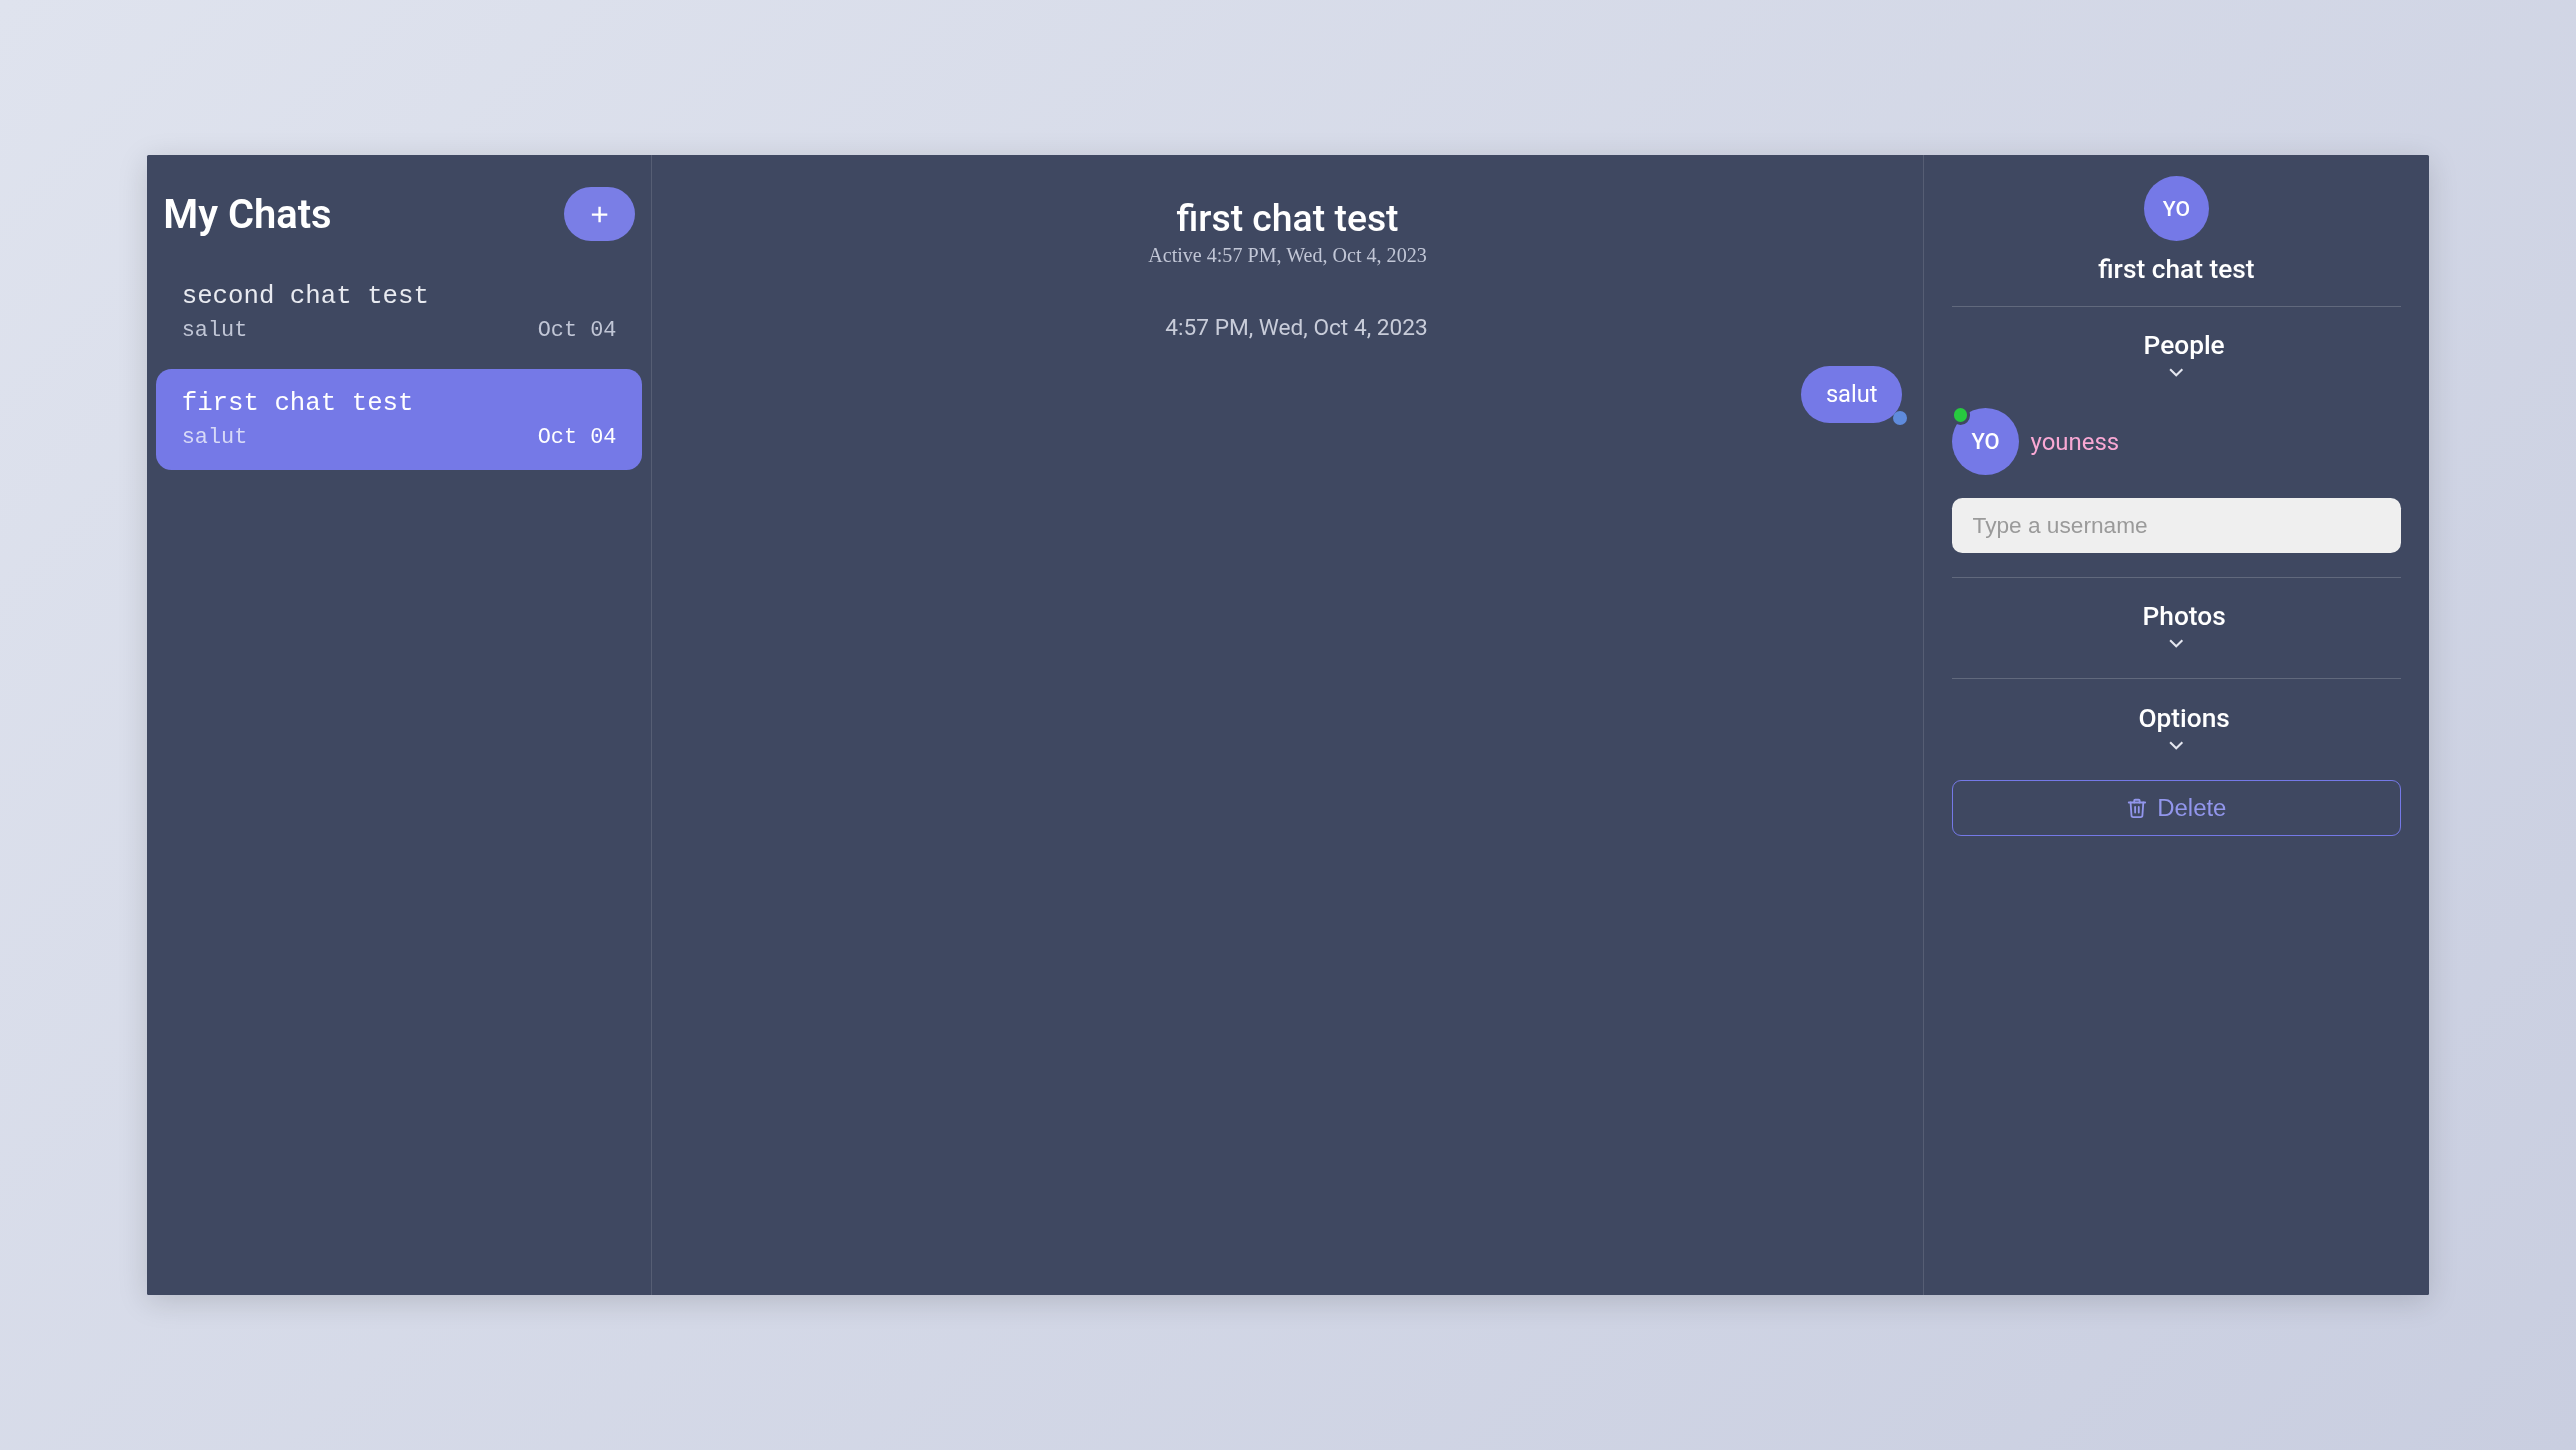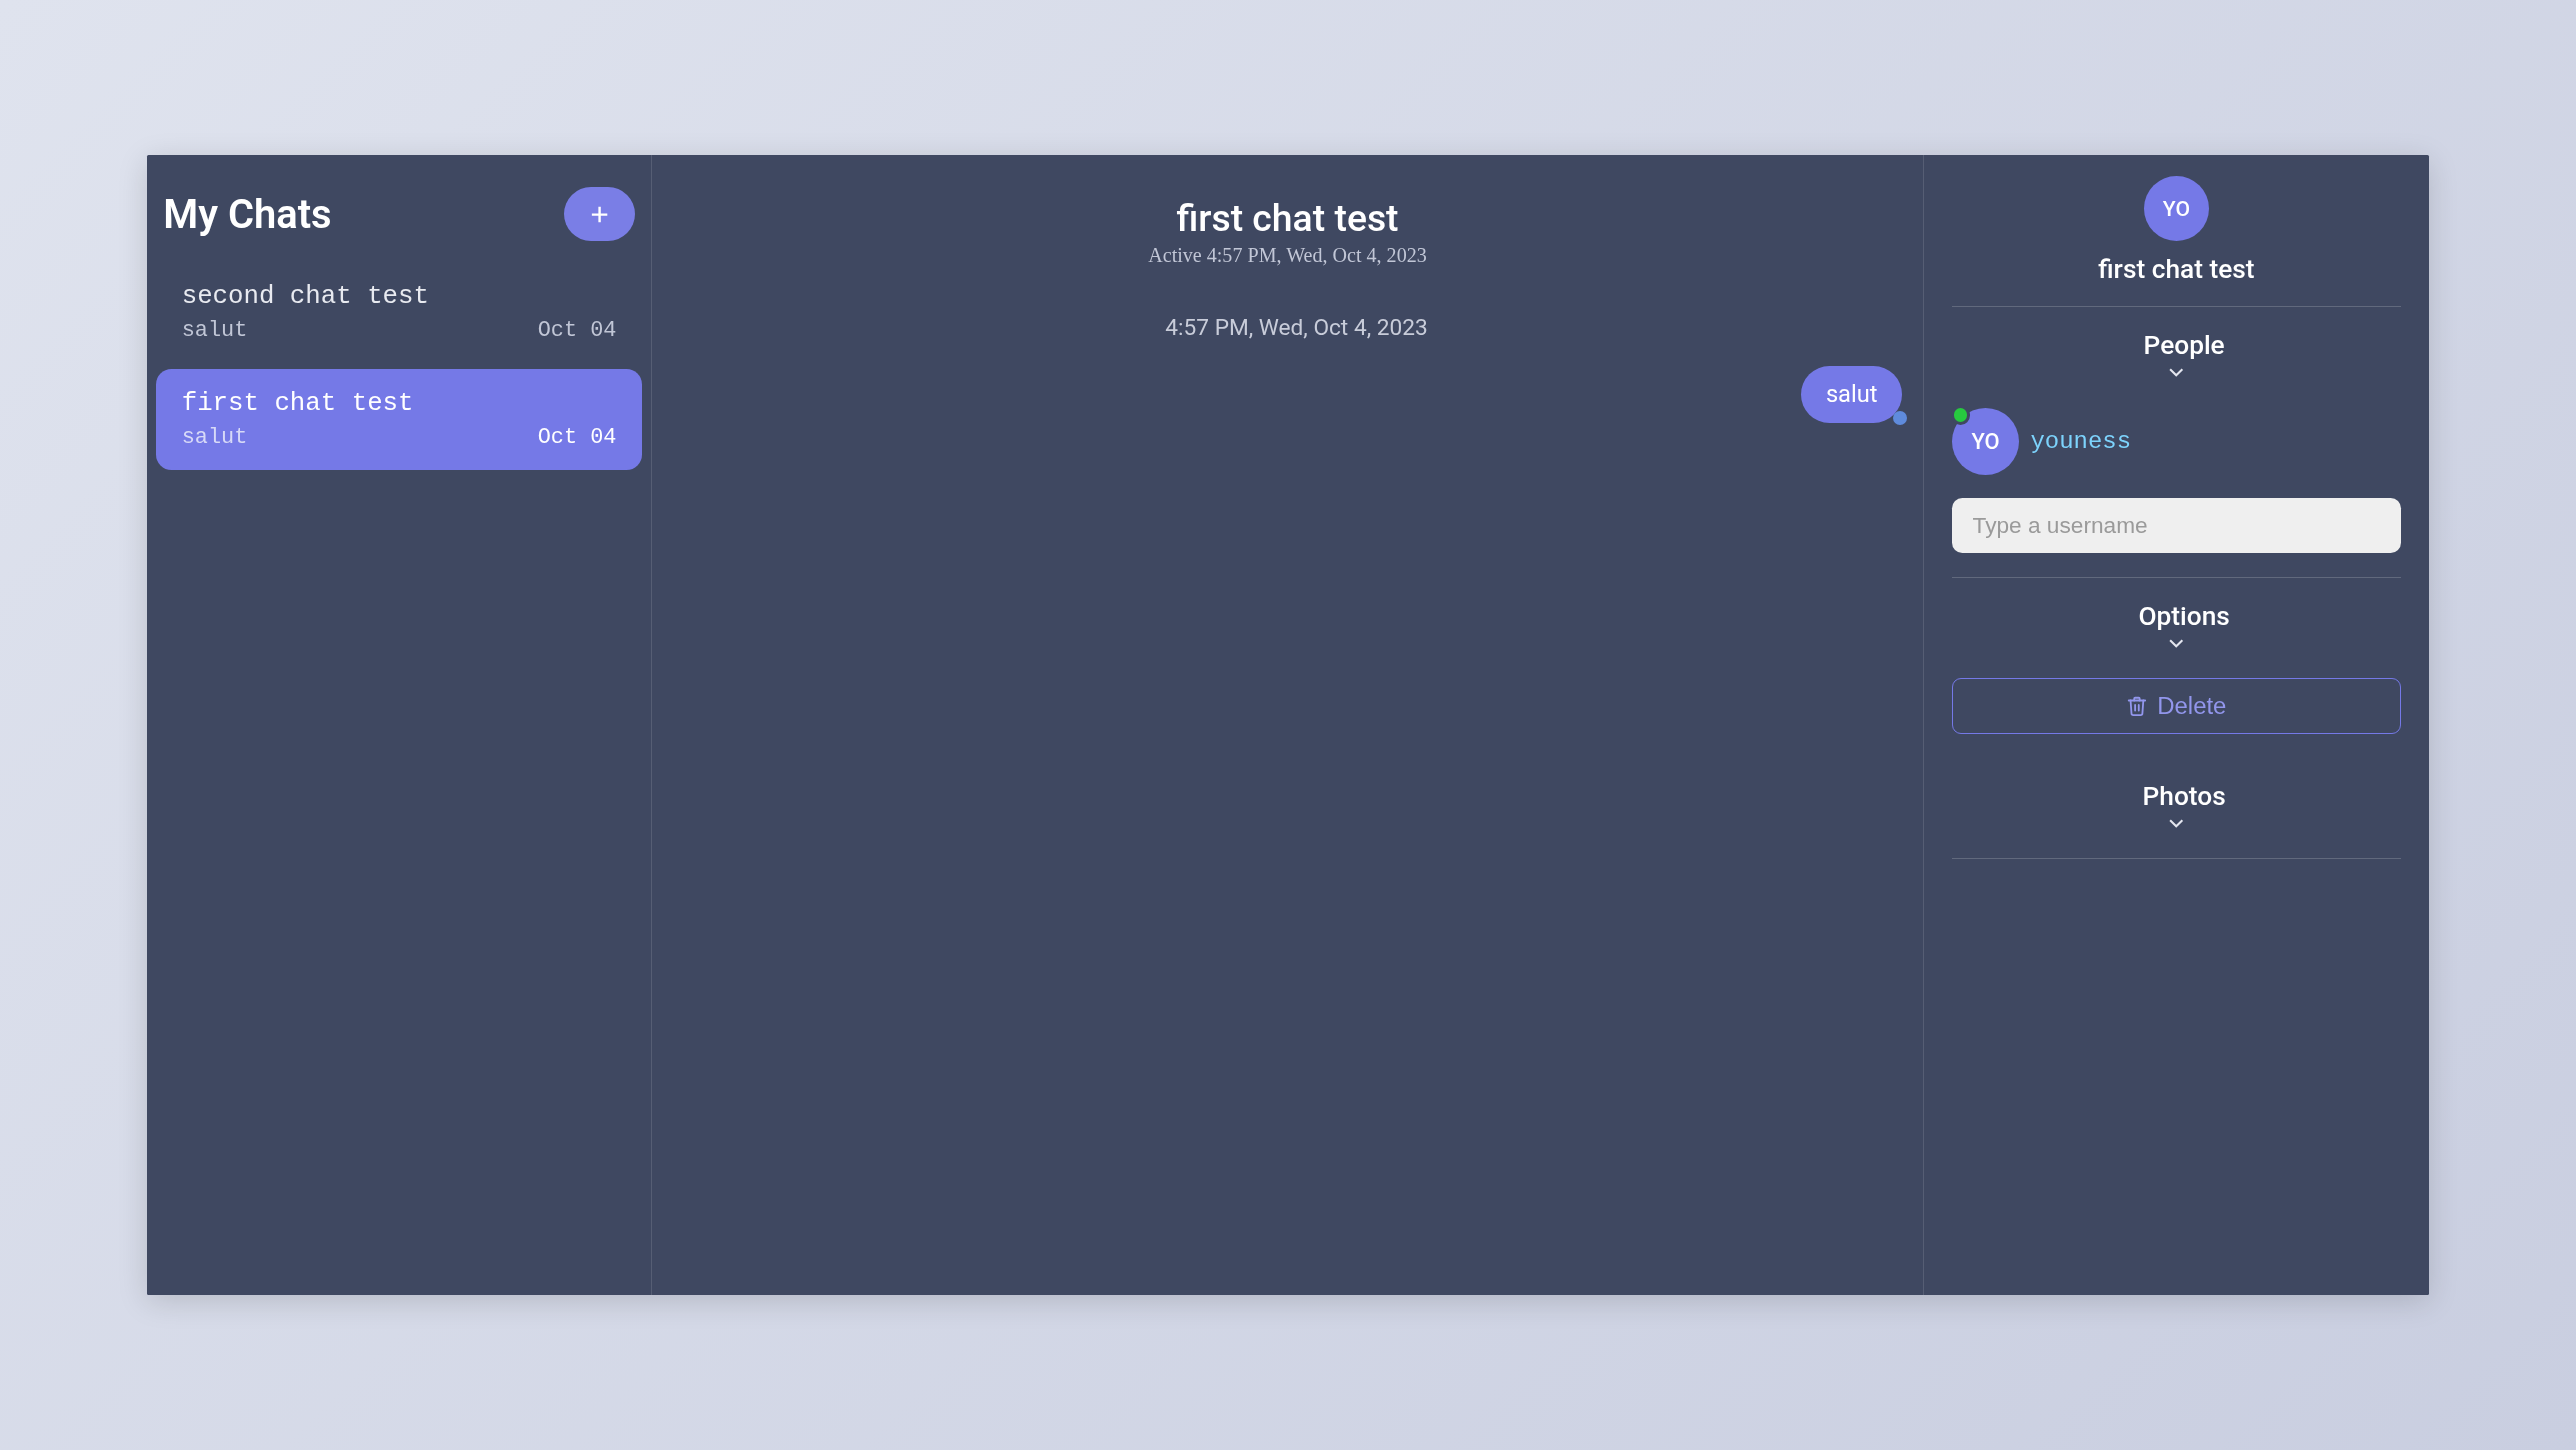--- a/index.html
+++ b/index.html
@@ -253,23 +253,22 @@
     position: absolute;
     top: -0.1vw;
     left: -0.05vw;
     width: 0.75vw;
     height: 0.75vw;
     border-radius: 50%;
     background: #27c93f;
     border: 0.14vw solid #3f4861;
   }
   .person-name {
-    color: #7dd3fc;
+    color: #f9a8d4;
     font-size: 0.93vw;
-    font-family: Liberation Mono, monospace;
   }
   .username-input {
     width: 100%;
     border: none;
     border-radius: 0.4vw;
     background: #efefef;
     padding: 0.55vw 0.8vw;
     font-size: 0.88vw;
     color: #0f172a;
     outline: none;
@@ -352,20 +351,29 @@
           </svg>
       </div>
       <div class="person-row">
         <div class="person-avatar">
           <span>YO</span>
           <span class="presence-dot"></span>
         </div>
         <span class="person-name">youness</span>
       </div>
       <input class="username-input" type="text" placeholder="Type a username" style="">
+    </div>
+
+    <div class="section">
+      <div class="section-header">
+        <span class="section-label">Photos</span>
+        <svg class="chevron" viewBox="0 0 24 24">
+            <polyline points="6 9 12 15 18 9"></polyline>
+          </svg>
+      </div>
     </div>
 
     <div class="section" style="border-bottom:none;">
       <div class="section-header">
         <span class="section-label">Options</span>
         <svg class="chevron" viewBox="0 0 24 24">
             <polyline points="6 9 12 15 18 9"></polyline>
           </svg>
       </div>
       <div class="options-body">
@@ -374,25 +382,16 @@
               <polyline points="3 6 5 6 21 6"></polyline>
               <path d="M19 6l-1 14a2 2 0 0 1-2 2H8a2 2 0 0 1-2-2L5 6"></path>
               <path d="M10 11v6"></path>
               <path d="M14 11v6"></path>
               <path d="M9 6V4a1 1 0 0 1 1-1h4a1 1 0 0 1 1 1v2"></path>
             </svg>
           <span>Delete</span>
         </button>
       </div>
     </div>
-
-    <div class="section">
-      <div class="section-header">
-        <span class="section-label">Photos</span>
-        <svg class="chevron" viewBox="0 0 24 24">
-            <polyline points="6 9 12 15 18 9"></polyline>
-          </svg>
-      </div>
-    </div>
   </aside>
 
 </div>
 
 
 </body></html>

